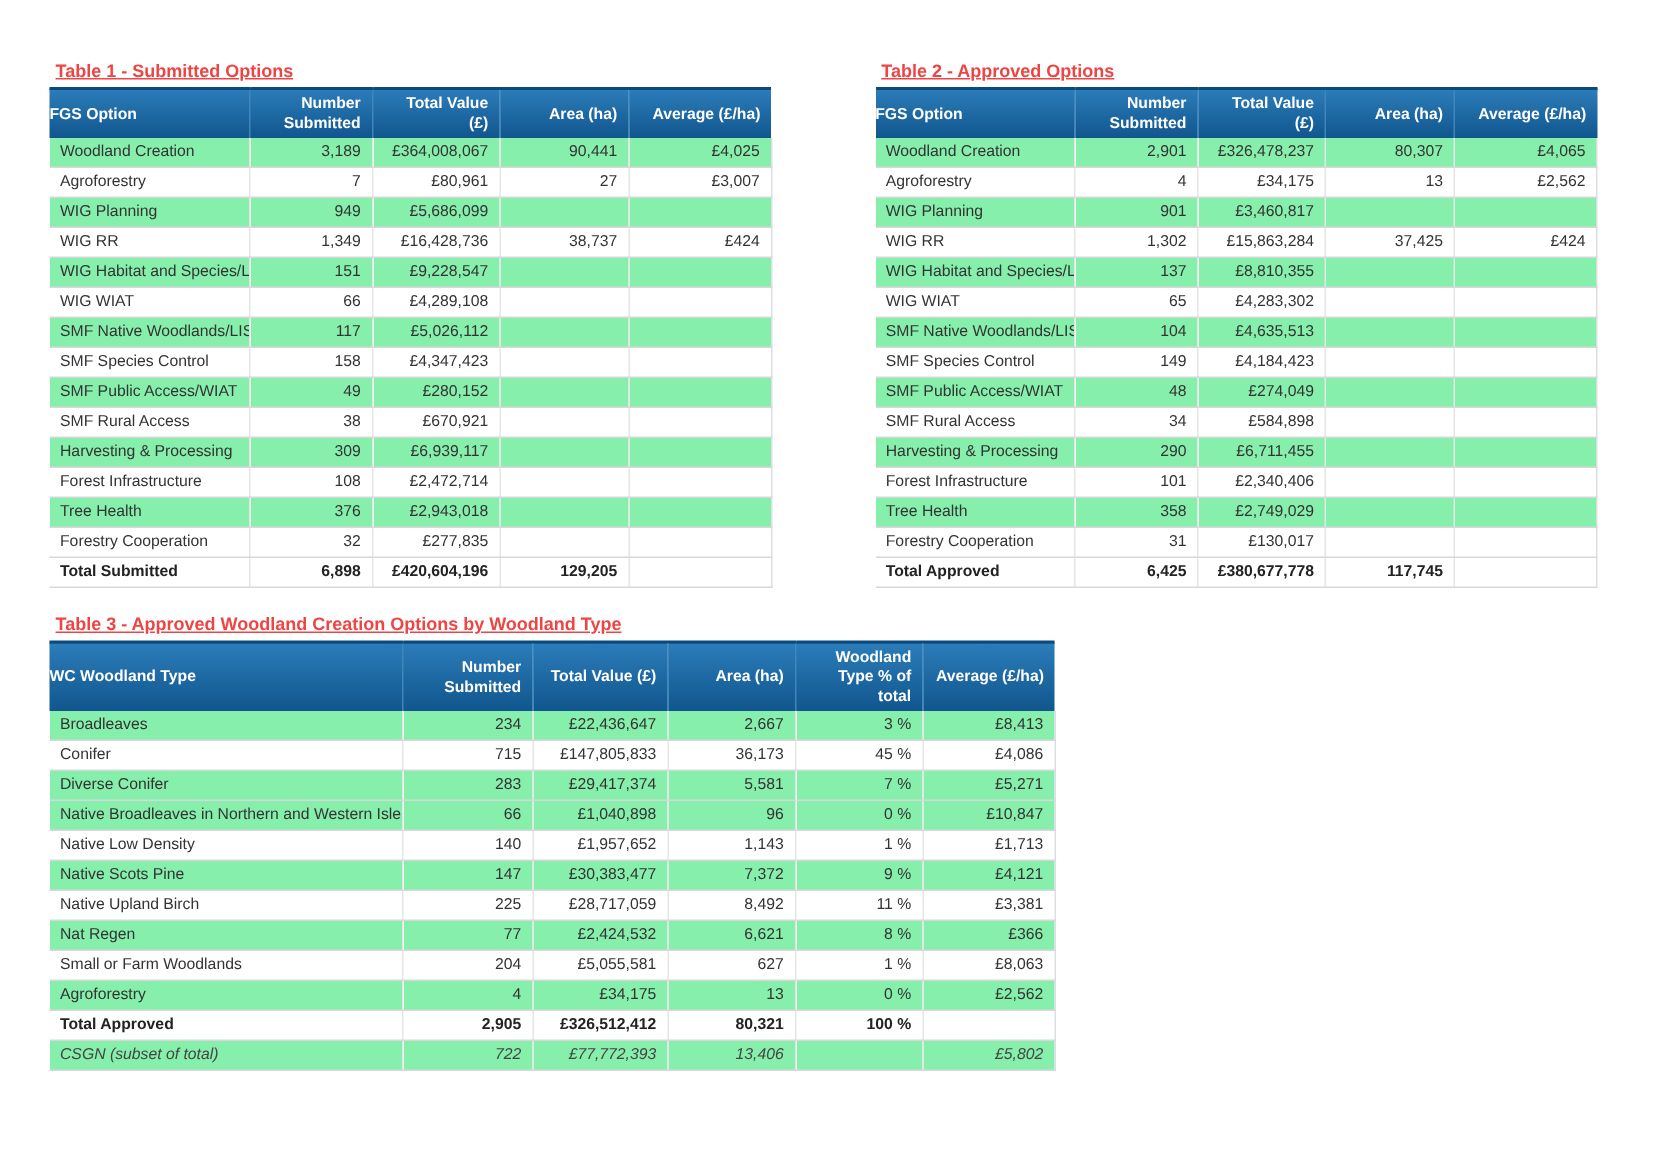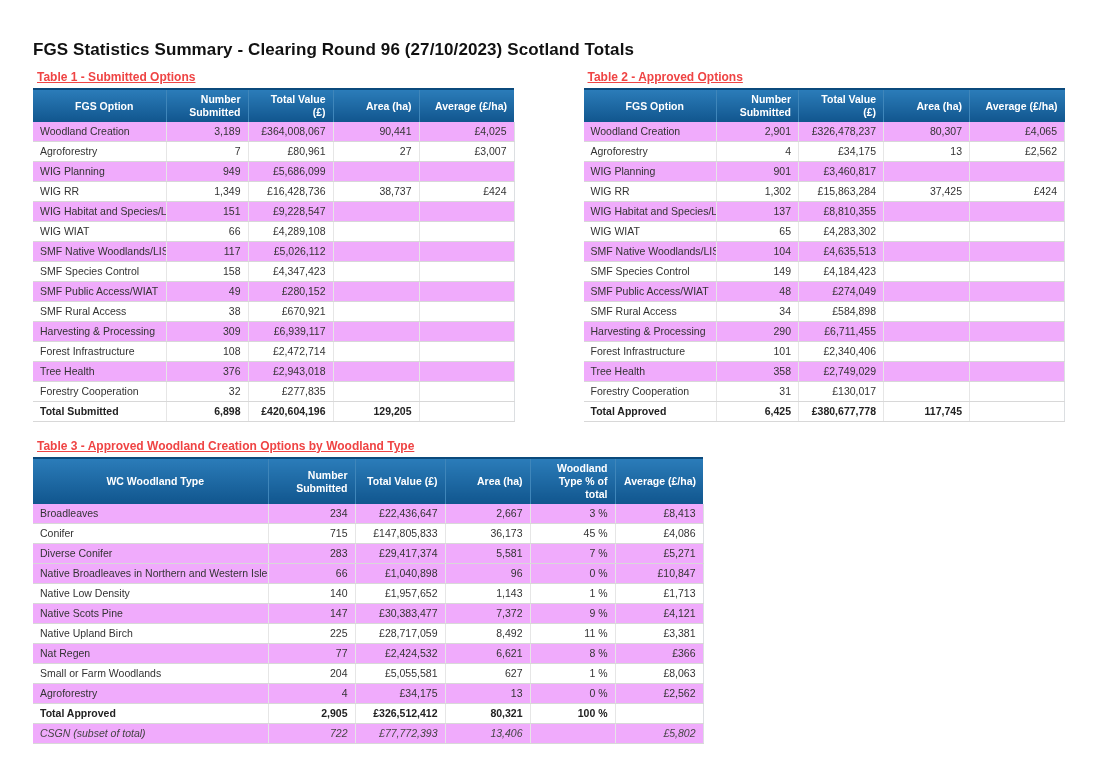--- a/index.html
+++ b/index.html
@@ -29,38 +29,37 @@
   .cols6 col:nth-child(3){ width:90px; }  .cols6 col:nth-child(4){ width:85px; }
   .cols6 col:nth-child(5){ width:85px; }  .cols6 col:nth-child(6){ width:88px; }
   thead th {
     background: linear-gradient(to bottom, #2b7cb9, #11568e);
     color: #ffffff; font-size: 10.5px; font-weight: bold;
     text-align: right; vertical-align: middle;
     padding: 3px 7px; height: 32px; line-height: 13px;
     border-top: 2px solid #0b4a7c;
     border-left: 1px solid #3f86ba;
   }
-  thead th:first-child { text-align: center; border-left: none; padding-left: 17px; margin-top: 48px; }
+  thead th:first-child { text-align: left; border-left: none; padding-left: 0; margin-top: 48px; }
   tbody td {
     font-size: 10.5px; color: #333333; text-align: right;
     padding: 3px 7px 4px 7px; line-height: 12px;
     border-bottom: 1px solid #d8d8d8; border-right: 1px solid #e6e6e6;
     white-space: nowrap; overflow: hidden;
   }
   tbody td:last-child { border-right: 1px solid #dcdfe2; }
   tbody td:first-child { text-align: left; padding-left: 7px; }
-  tr.stripe { background: #f0abfc; }
+  tr.stripe { background: #86efac; }
   tr.total td { font-weight: bold; color: #222222; }
   tr.subset td { font-style: italic; color: #444444; }
 </style>
 </head>
 <body>
 
 <div class="page">
-  <h1 class="page-title">FGS Statistics Summary - Clearing Round 96 (27/10/2023) Scotland Totals</h1>
   <div class="top-row">
     <section>
         <div class="tbl-label">Table 1 - Submitted Options</div>
         <table class="cols5">
           <colgroup>
             <col>
             <col>
             <col>
             <col>
             <col>

